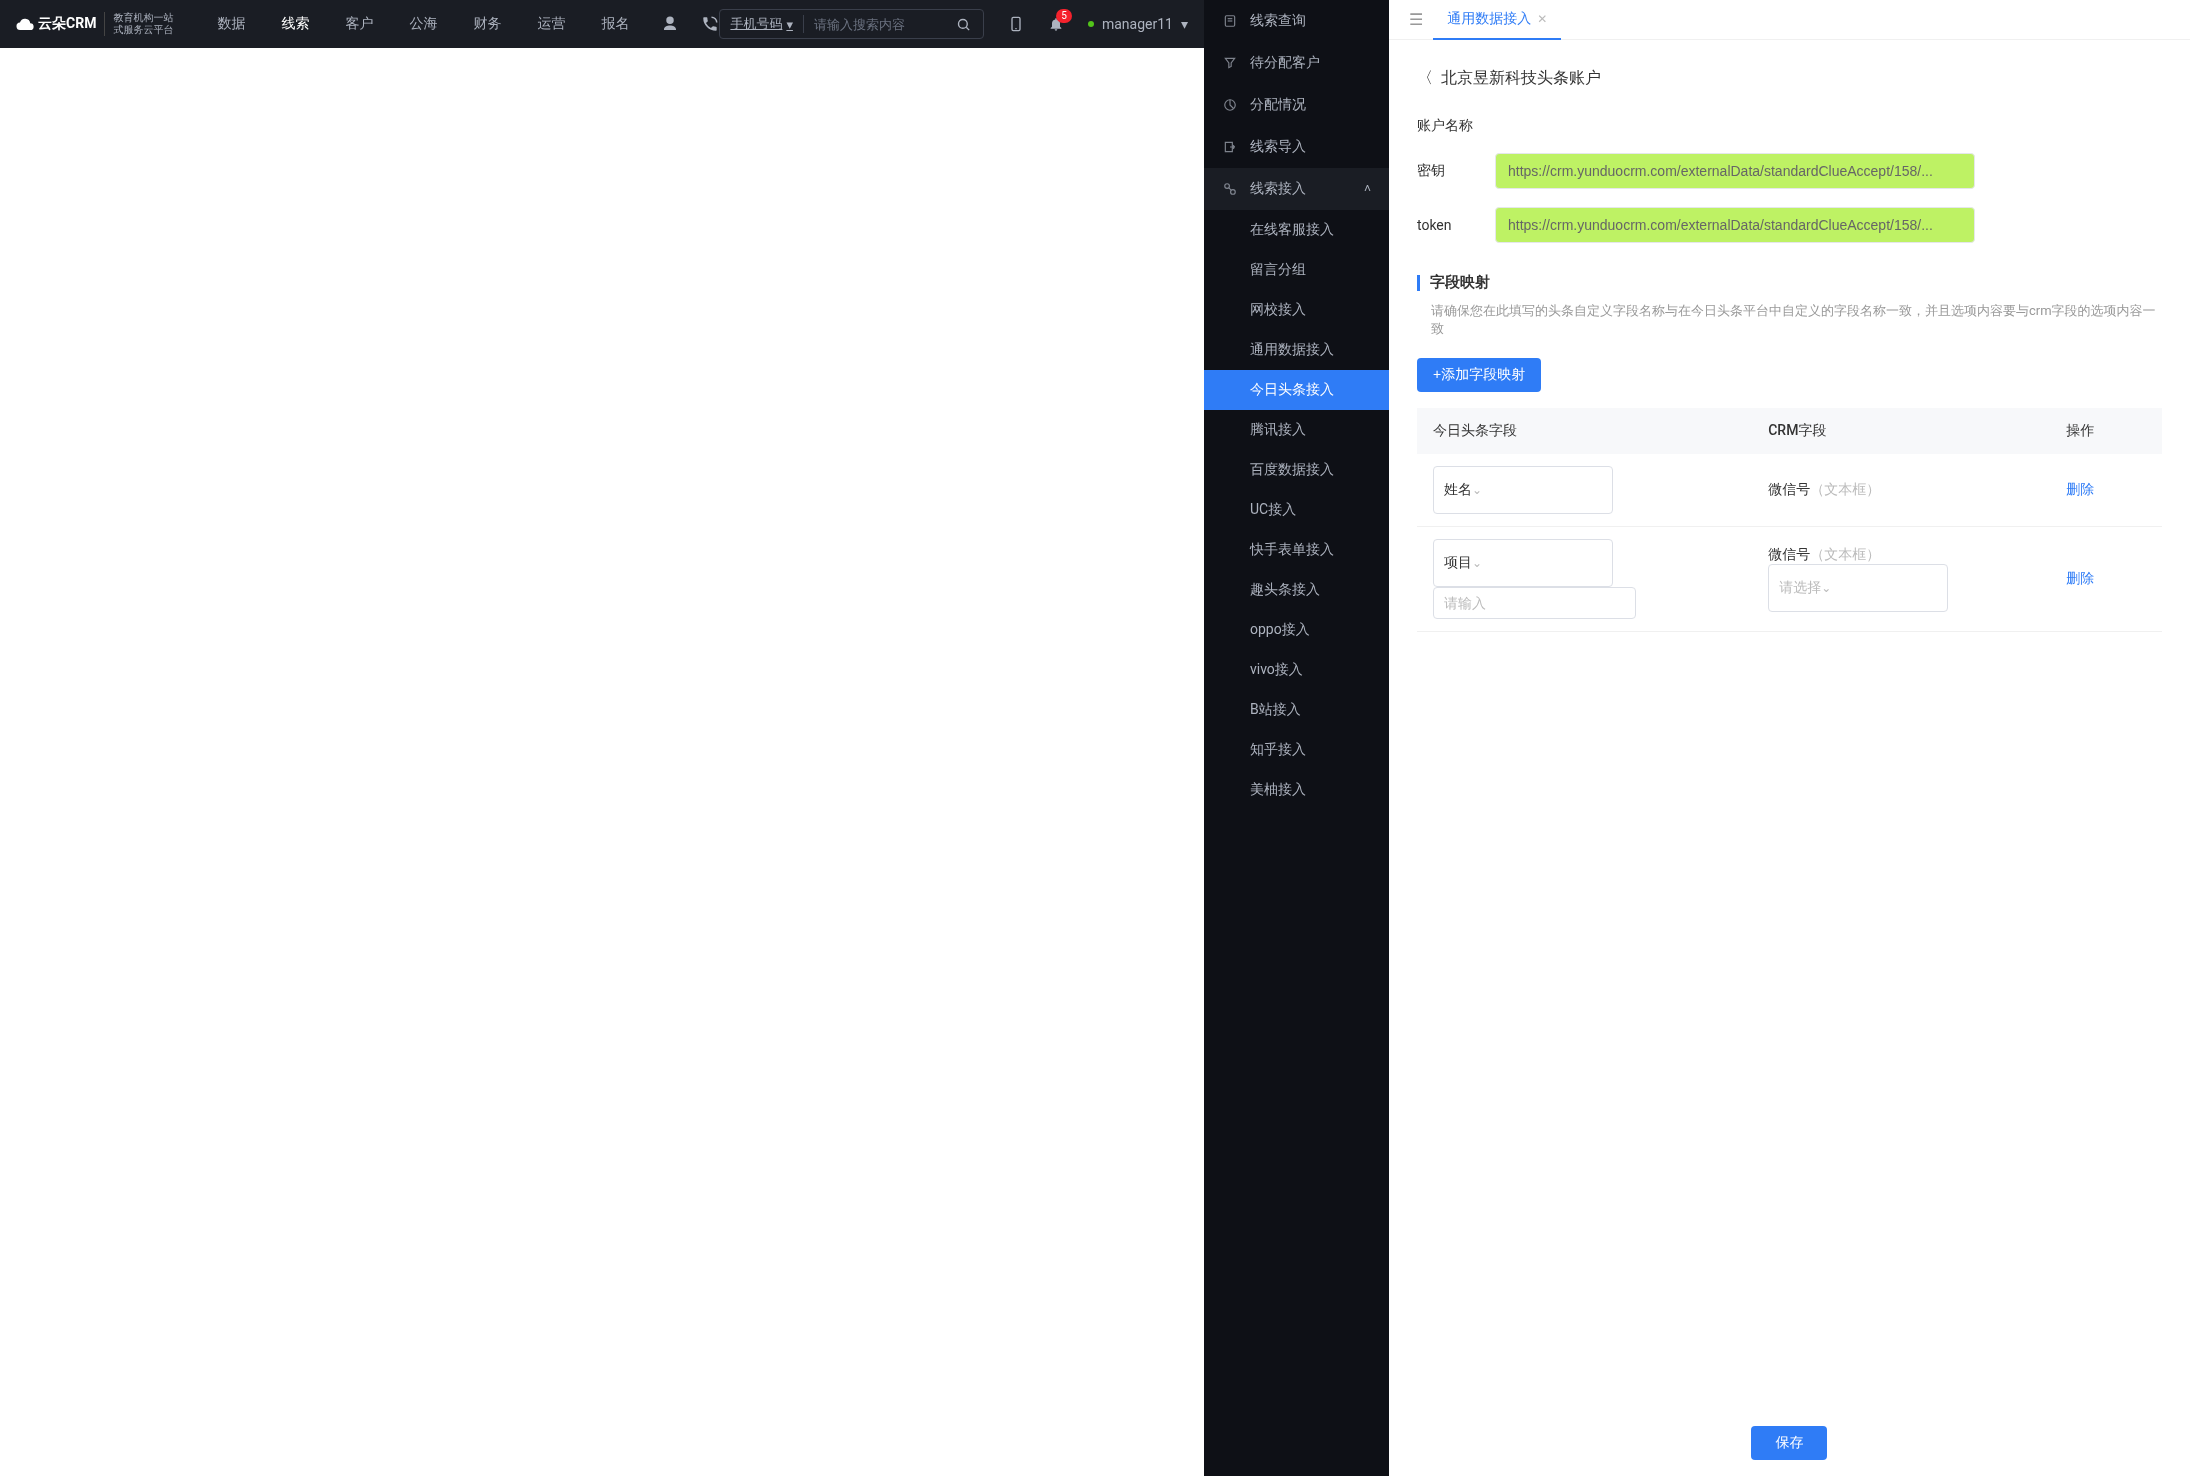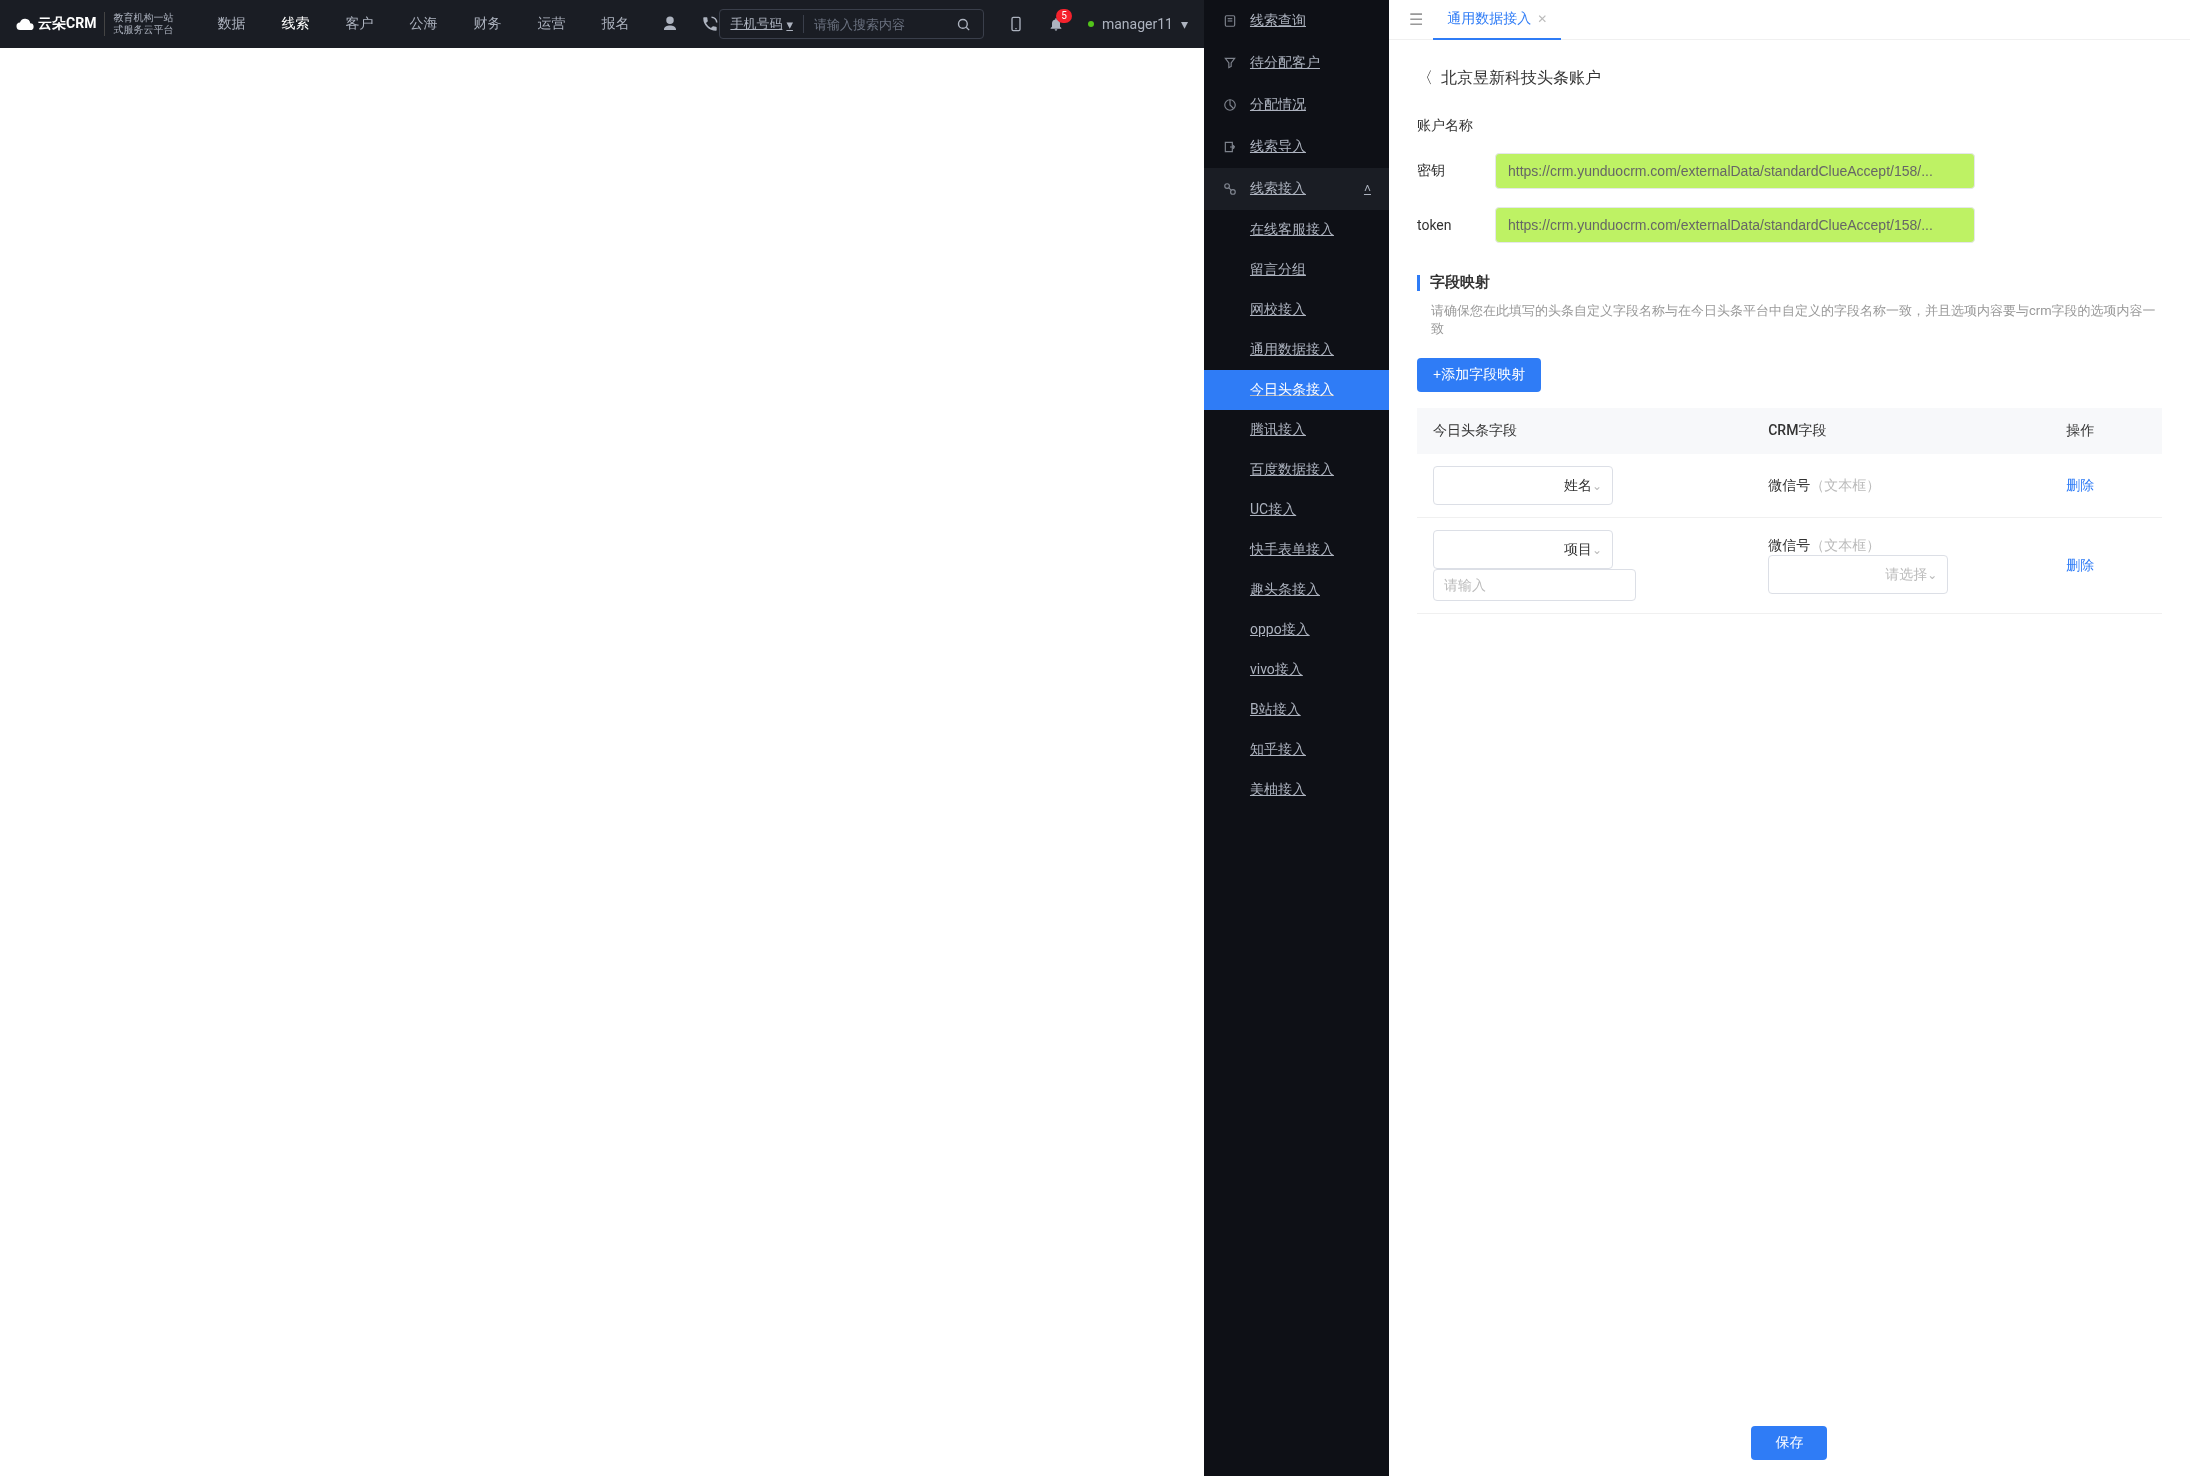--- a/index.html
+++ b/index.html
@@ -26,21 +26,21 @@
 .header-right { display: flex; align-items: center; gap: 24px; margin-left: 24px; }
 .notif-wrap { position: relative; cursor: pointer; }
 .notif-badge { position: absolute; top: -6px; right: -8px; background: #f5222d; color: #fff; font-size: 10px; border-radius: 8px; padding: 1px 5px; line-height: 1.2; }
 .user-box { display: flex; align-items: center; gap: 8px; color: #adb3bf; cursor: pointer; }
 .user-dot { width: 6px; height: 6px; border-radius: 50%; background: #52c41a; }
 
 
 .body { display: flex; flex: 1; min-height: 0; }
 
 
-.sidebar { width: 185px; background: #0e1016; color: #adb3bf; overflow-y: auto; flex-shrink: 0; text-decoration: underline; }
+.sidebar { width: 185px; background: #0e1016; color: #adb3bf; overflow-y: auto; flex-shrink: 0; }
 .side-item { display: flex; align-items: center; padding: 0 18px; height: 42px; gap: 12px; cursor: pointer; font-size: 14px; }
 .side-item .icon { width: 16px; display: inline-flex; justify-content: center; opacity: 0.7; }
 .side-item.expanded { background: #1a1d24; }
 .side-item .chev { margin-left: auto; font-size: 12px; }
 .sub-item { display: flex; align-items: center; padding-left: 46px; height: 40px; cursor: pointer; font-size: 14px; color: #adb3bf; }
 .sub-item.active { background: #2f7cf6; color: #fff; }
 
 
 .main { flex: 1; display: flex; flex-direction: column; background: #fff; min-width: 0; }
 .tabbar { display: flex; align-items: center; border-bottom: 1px solid #f0f0f0; height: 40px; padding-left: 10px; }
@@ -62,21 +62,21 @@
 .section-title { display: flex; align-items: center; gap: 10px; margin-top: 30px; margin-bottom: 10px; }
 .section-bar { width: 3px; height: 16px; background: #2f7cf6; }
 .section-title-text { font-size: 15px; font-weight: 600; color: #333; }
 .section-desc { font-size: 13px; color: #999; margin-bottom: 20px; padding-left: 14px; }
 
 .add-btn { background: #2f7cf6; color: #fff; border: none; border-radius: 4px; padding: 0 16px; height: 34px; font-size: 14px; cursor: pointer; margin-bottom: 16px; }
 
 .table { width: 100%; border-collapse: collapse; }
 .table thead th { background: #f7f8fa; text-align: left; padding: 14px 16px; font-weight: 500; font-size: 14px; color: #333; }
 .table tbody td { padding: 12px 16px; border-bottom: 1px solid #f0f0f0; font-size: 14px; vertical-align: middle; }
-.cell-select { display: inline-flex; align-items: center; justify-content: flex-end; border: 1px solid #dcdfe6; border-radius: 4px; height: 39px; padding: 0 10px; min-width: 180px; color: #333; cursor: pointer; background: #fff; }
+.cell-select { display: inline-flex; align-items: center; justify-content: flex-start; border: 1px solid #dcdfe6; border-radius: 4px; height: 48px; padding: 0 10px; min-width: 180px; color: #333; cursor: pointer; background: #fff; }
 .cell-select.placeholder { color: #bbb; }
 .cell-select .arr { color: #bbb; font-size: 12px; }
 .cell-input { border: 1px solid #dcdfe6; border-radius: 4px; height: 32px; padding: 0 10px; min-width: 180px; outline: none; font-size: 14px; }
 .cell-input::placeholder { color: #bbb; }
 .crm-field { color: #333; }
 .crm-hint { color: #bbb; }
 .action-link { color: #2f7cf6; cursor: pointer; }
 
 .footer { position: absolute; left: 0; right: 0; bottom: 0; display: flex; justify-content: center; padding: 16px 0; background: #fff; }
 .save-btn { background: #2f7cf6; color: #fff; border: none; border-radius: 4px; padding: 0 24px; height: 34px; font-size: 14px; cursor: pointer; }

